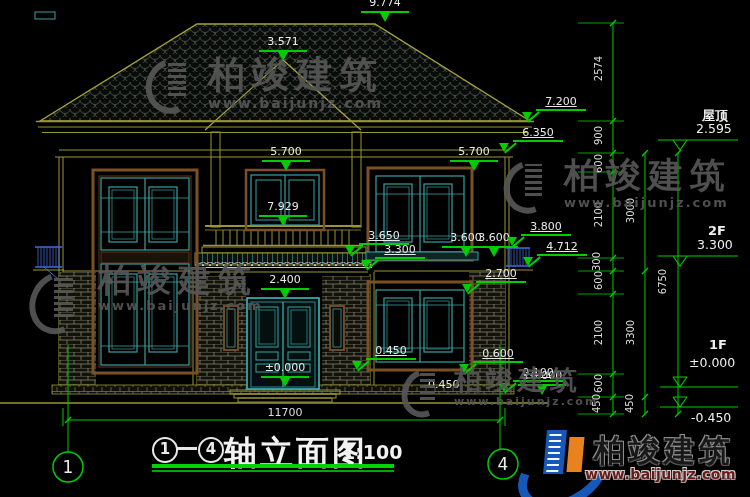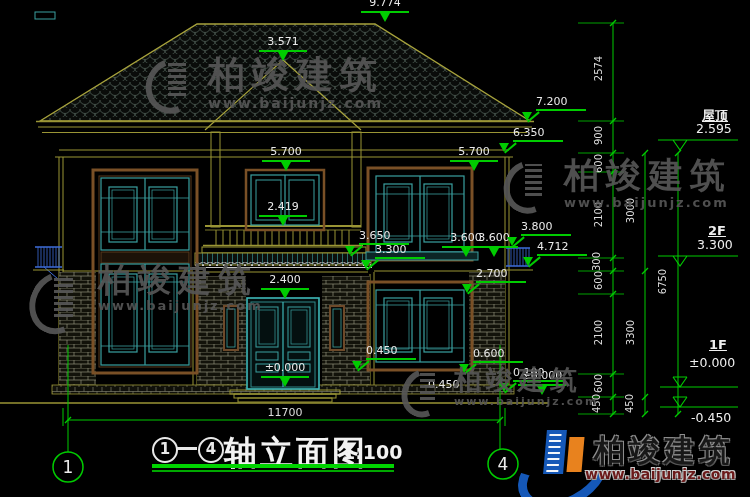--- a/index.html
+++ b/index.html
@@ -12,26 +12,26 @@
   .mk{position:absolute;width:0;height:0;}
   .mk .tri{position:absolute;left:-5px;top:-9px;width:0;height:0;
            border-left:5px solid transparent;border-right:5px solid transparent;
            border-top:9px solid #00cc00;}
   .mk .bar{position:absolute;height:0;border-top:2px solid #00cc00;}
   .mk-c .bar{left:-24px;top:-11px;width:48px;}
   .mk-c .lbl{position:absolute;left:0;top:-26px;transform:translateX(-50%);}
   .mk-r .diag{position:absolute;left:0;top:0;width:15px;height:0;border-top:2px solid #00cc00;
               transform:rotate(-40deg);transform-origin:0 0;}
   .mk-r .bar{left:9px;top:-12px;width:50px;}
-  .mk-r .lbl{position:absolute;left:9px;top:-26px;width:50px;}
+  .mk-r .lbl{position:absolute;left:9px;top:-26px;width:50px;text-align:center;text-decoration:underline;}
   .mk-t .lbl{position:absolute;left:0;top:0;}
   .lbl{color:#e9e9e9;font-size:11px;white-space:nowrap;}
   .vtxt{position:absolute;width:44px;text-align:center;color:#dcdcdc;font-size:10px;
         transform:rotate(-90deg);white-space:nowrap;}
-  .lvl-name{position:absolute;color:#efefef;font-size:13px;font-weight:bold;white-space:nowrap;text-decoration:underline;}
+  .lvl-name{position:absolute;color:#efefef;font-size:13px;font-weight:bold;white-space:nowrap;}
   .lvl-val{position:absolute;color:#efefef;font-size:12.5px;white-space:nowrap;}
   
   .wm{position:absolute;color:#565656;pointer-events:none;display:flex;align-items:flex-start;opacity:.92;}
   .wm-logo{position:relative;margin-right:8px;}
   .wm-logo .s1{position:absolute;border-radius:50%;border:6px solid transparent;
                border-left-color:#565656;border-bottom-color:#565656;transform:rotate(25deg);}
   .wm-logo .s2{position:absolute;background:repeating-linear-gradient(0deg,#565656 0 3px,transparent 3px 6px);}
   .wm .col{display:flex;flex-direction:column;}
   .wm .t{font-weight:bold;line-height:1;letter-spacing:7px;white-space:nowrap;}
   .wm .u{font-weight:bold;letter-spacing:2px;white-space:nowrap;}
@@ -303,21 +303,21 @@
         <span class="lbl">5.700</span>
       </div>
       <div class="mk mk-c" style="left: 474px; top: 171px;">
         <i class="tri"></i>
         <i class="bar"></i>
         <span class="lbl">5.700</span>
       </div>
       <div class="mk mk-c" style="left: 283px; top: 226px;">
         <i class="tri"></i>
         <i class="bar"></i>
-        <span class="lbl">2.419</span>
+        <span class="lbl">7.929</span>
       </div>
       <div class="mk mk-r" style="left: 350px; top: 255px;">
         <i class="tri"></i>
         <i class="bar"></i>
         <i class="diag"></i>
         <span class="lbl">3.650</span>
       </div>
       <div class="mk mk-r" style="left: 366px; top: 269px;">
         <i class="tri"></i>
         <i class="bar"></i>

